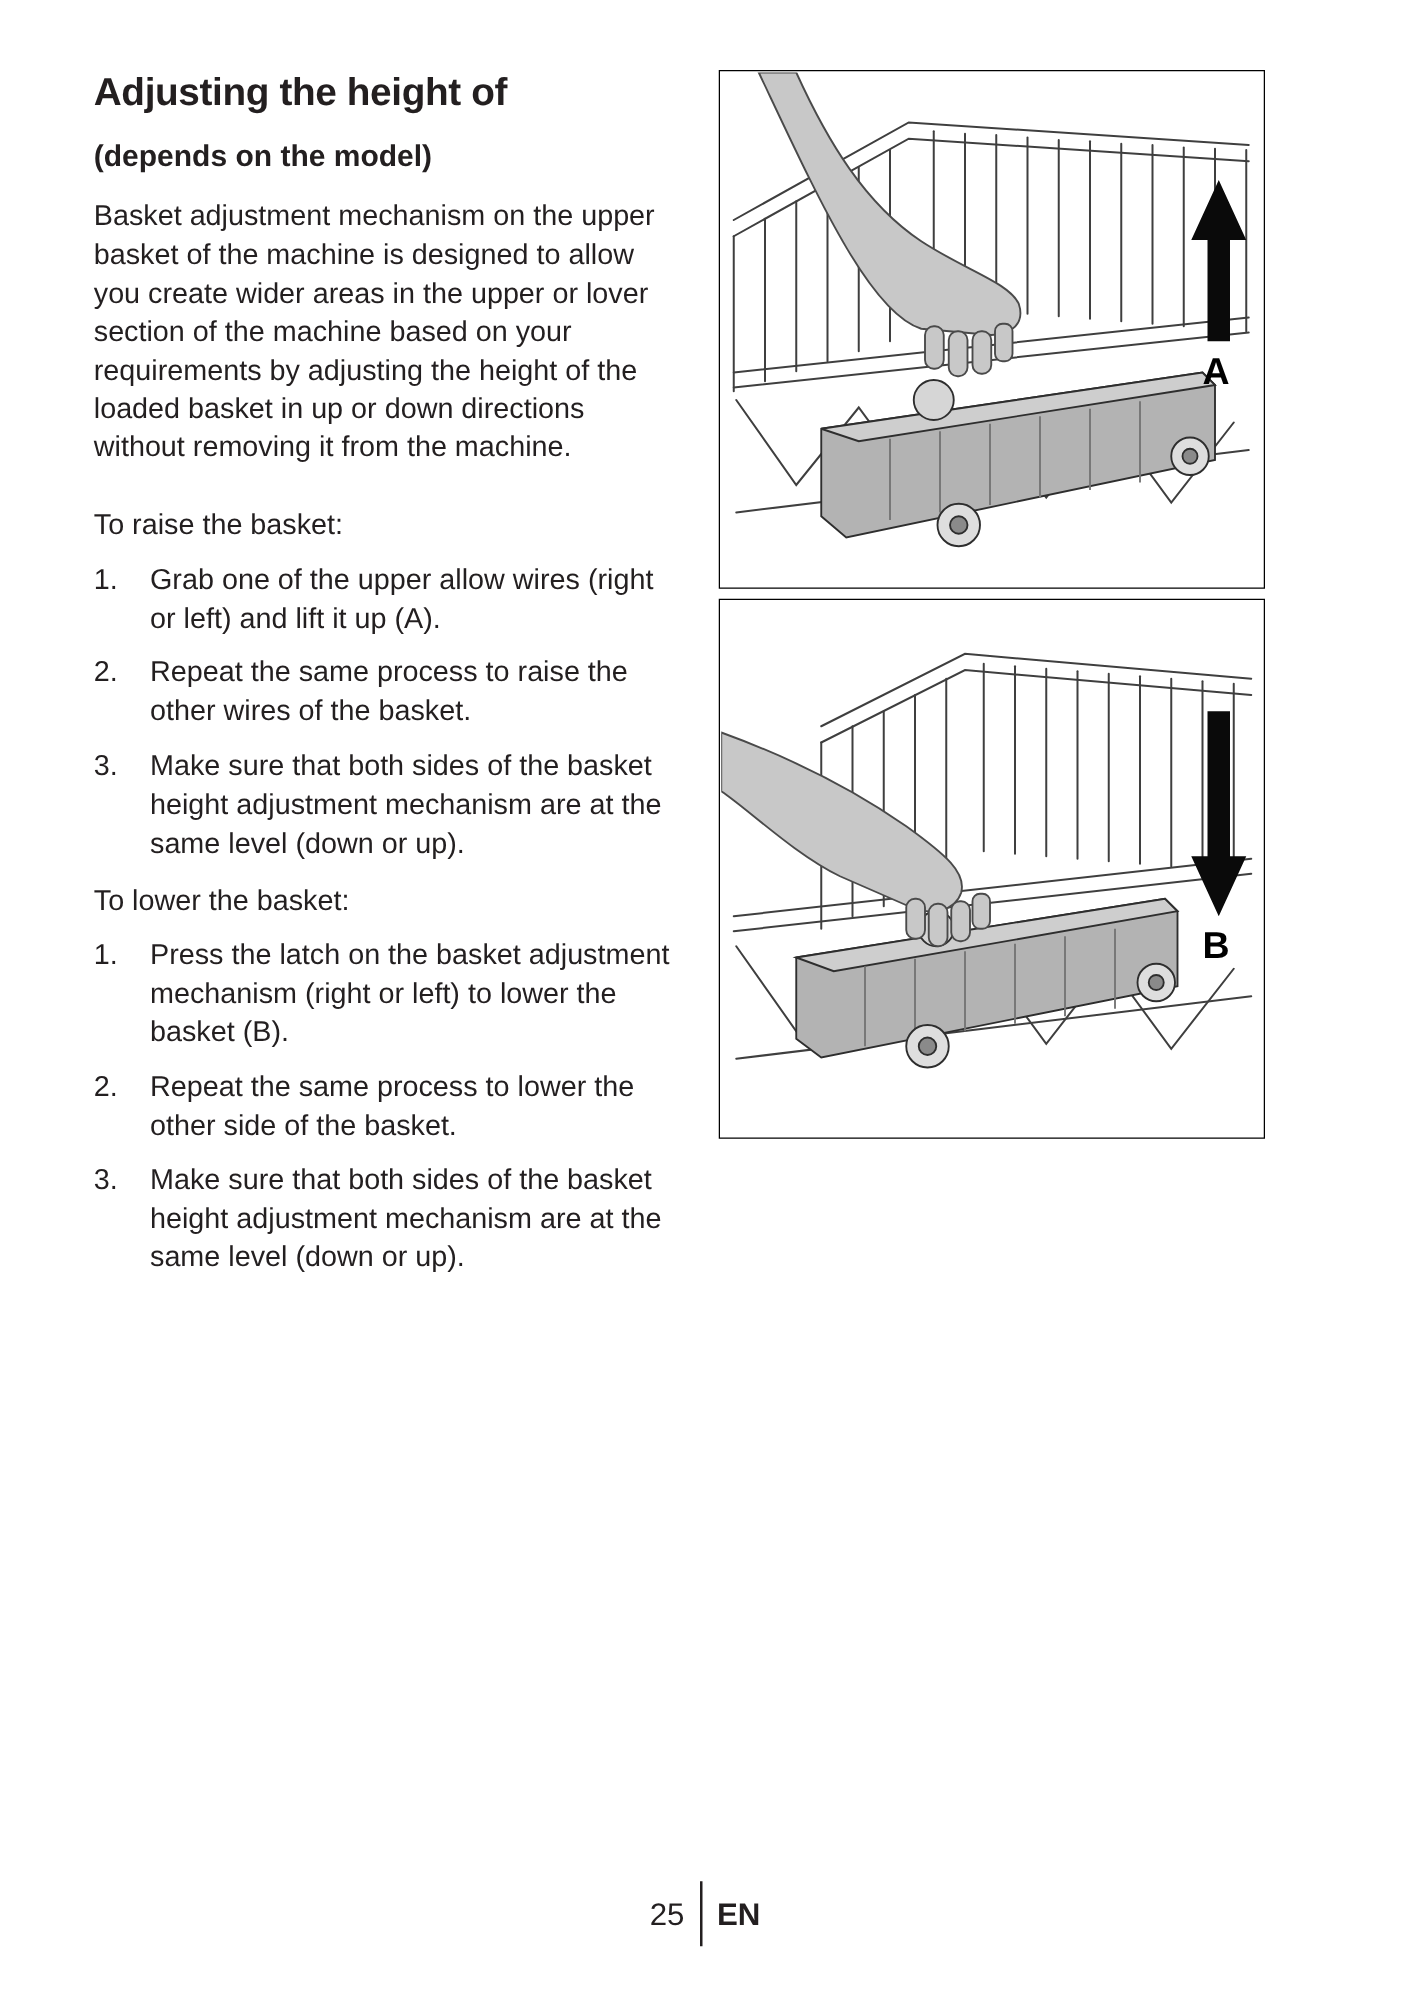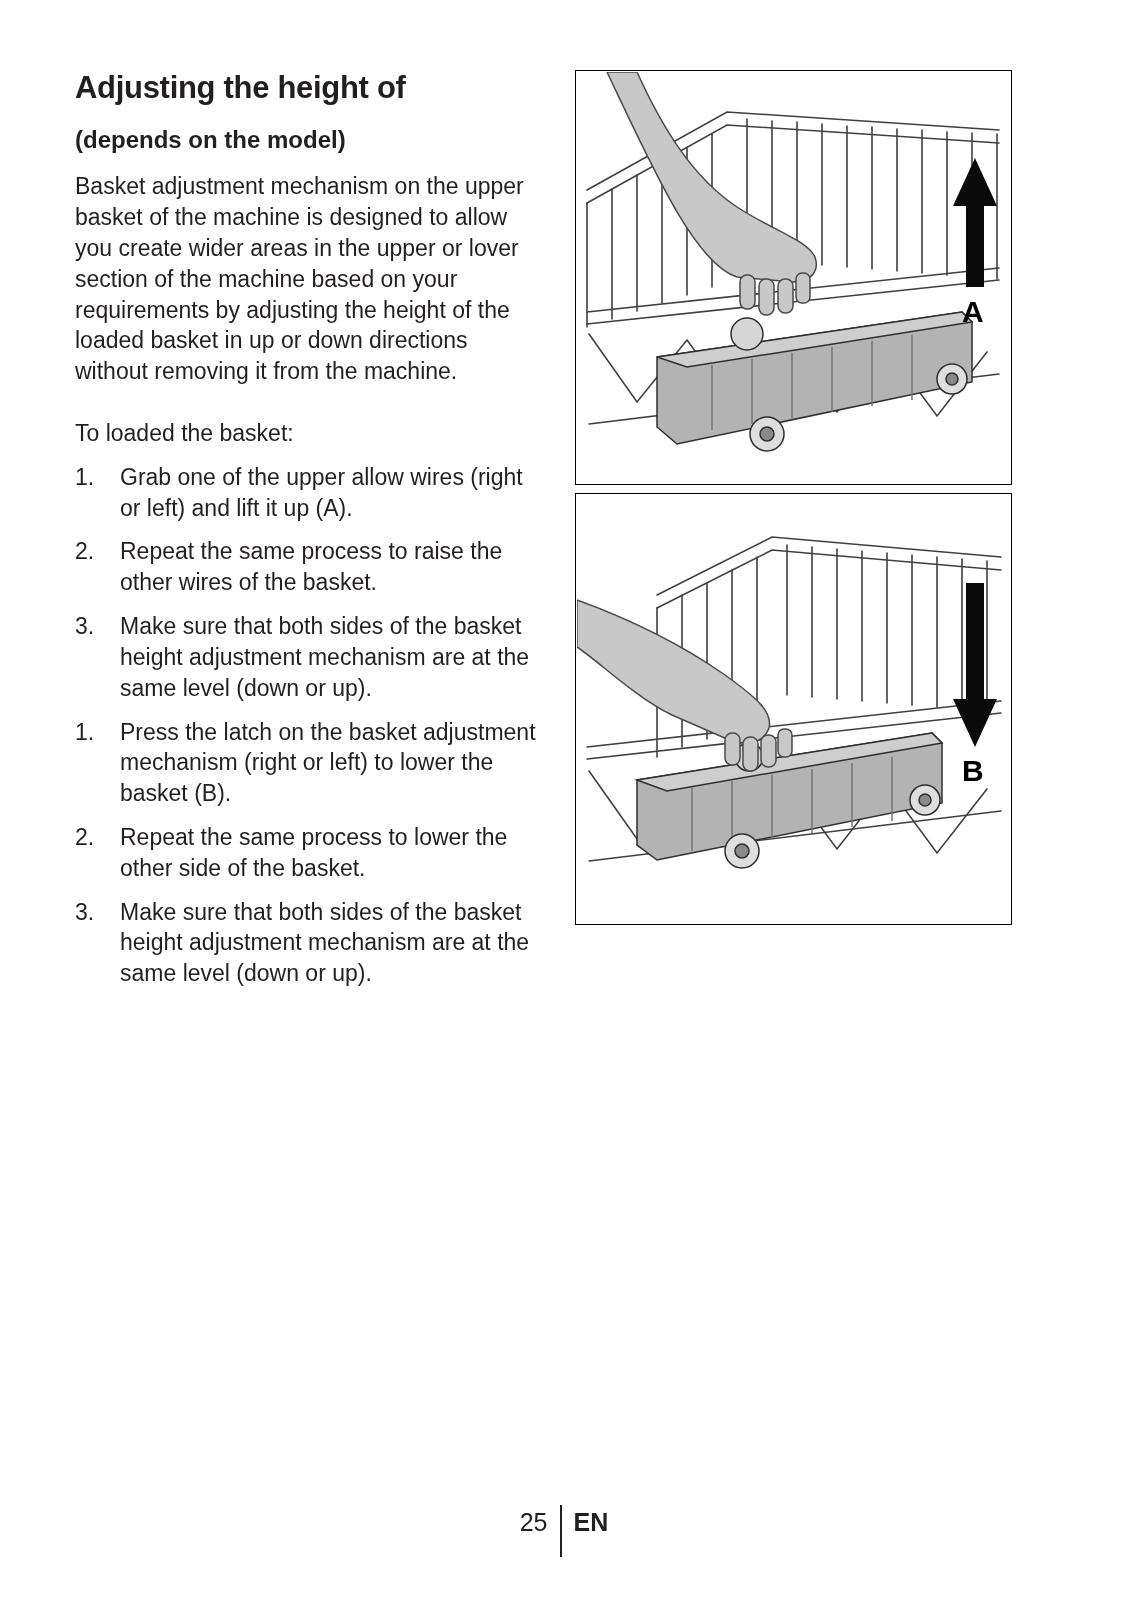--- a/index.html
+++ b/index.html
@@ -2,21 +2,21 @@
 <html><head>
 <meta charset="utf-8">
 <style>
   * { margin:0; padding:0; box-sizing:border-box; }
   html,body { background:#ffffff; }
   body {
     width:1128px; height:1601px; position:relative;
     font-family:"Liberation Sans", sans-serif;
     color:#231f20;
   }
-  .content { position:absolute; top:70px; left:75px; display:flex; }
+  .content { position:absolute; top:56px; left:75px; display:flex; }
   .left-col { width:470px; }
   .right-col { width:437px; margin-left:30px; }
 
   h1.page-title { font-size:31px; line-height:1.17; font-weight:bold; letter-spacing:-0.3px; }
   .subtitle { font-size:24px; font-weight:bold; margin-top:20px; }
   .intro { font-size:23px; line-height:1.34; margin-top:17px; }
 
   .section-heading { font-size:23px; line-height:1.3; margin-top:32px; }
   ul.steps { list-style:none; font-size:23px; line-height:1.34; }
   ul.steps li { display:flex; margin-top:13px; }
@@ -30,52 +30,53 @@
   .fig-b { height:432px; margin-top:8px; }
   .figure svg { position:absolute; top:1px; left:1px; }
   .fig-label {
     position:absolute; font-size:30px; font-weight:bold; color:#000;
   }
   .fig-a .fig-label { left:386px; top:224px; }
   .fig-b .fig-label { left:386px; top:260px; }
 
   .footer {
     position:absolute; top:1505px; left:0; width:100%;
-    display:flex; justify-content:center; align-items:flex-start;
+    display:flex; justify-content:center; align-items:center;
   }
   .footer .page-num { font-size:25px; line-height:30px; padding-top:2px; }
   .footer .divider { width:2px; height:52px; background:#231f20; margin:0 12px; }
   .footer .lang { font-size:25px; line-height:30px; font-weight:bold; padding-top:2px; }
 </style>
 </head>
 <body>
 
 <div class="content">
 
   <div class="left-col">
     <h1 class="page-title"><span>Adjusting the height of</span><br></h1>
     <div class="subtitle">(depends on the model)</div>
     <div class="intro">Basket adjustment mechanism on the upper basket of the machine is designed to allow you create wider areas in the upper or lover section of the machine based on your requirements by adjusting the height of the loaded basket in up or down directions without removing it from the machine.</div>
 
-    <div class="section-heading">To loaded the basket:</div>
+    <div class="section-heading">To raise the basket:</div>
     <ul class="steps">
       <li>
         <span class="step-num">1.</span>
         <span class="step-text">Grab one of the upper allow wires (right or left) and lift it up (A).</span>
       </li>
       <li>
         <span class="step-num">2.</span>
         <span class="step-text">Repeat the same process to raise the other wires of the basket.</span>
       </li>
       <li>
         <span class="step-num">3.</span>
         <span class="step-text">Make sure that both sides of the basket height adjustment mechanism are at the same level (down or up).</span>
       </li>
     </ul>
 
+    <div class="section-heading" style="margin-top:16px;">To lower the basket:</div>
     <ul class="steps">
       <li>
         <span class="step-num">1.</span>
         <span class="step-text">Press the latch on the basket adjustment mechanism (right or left) to lower the basket (B).</span>
       </li>
       <li>
         <span class="step-num">2.</span>
         <span class="step-text">Repeat the same process to lower the other side of the basket.</span>
       </li>
       <li>

